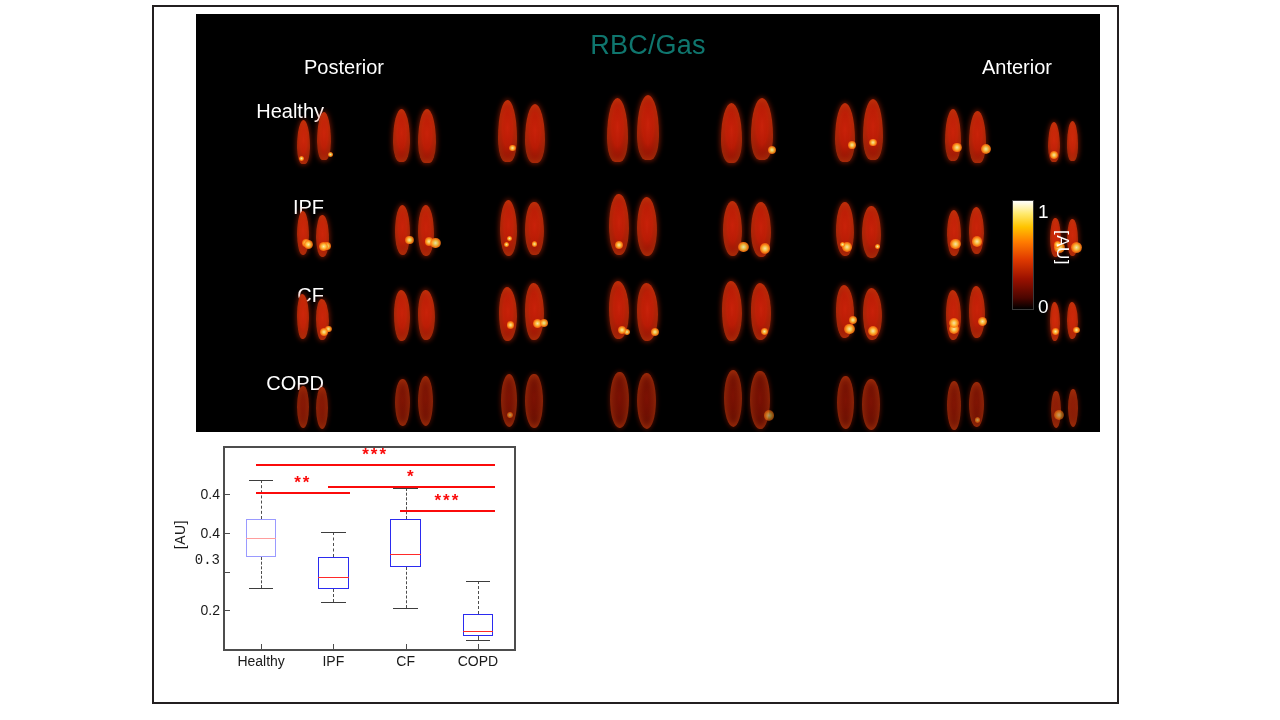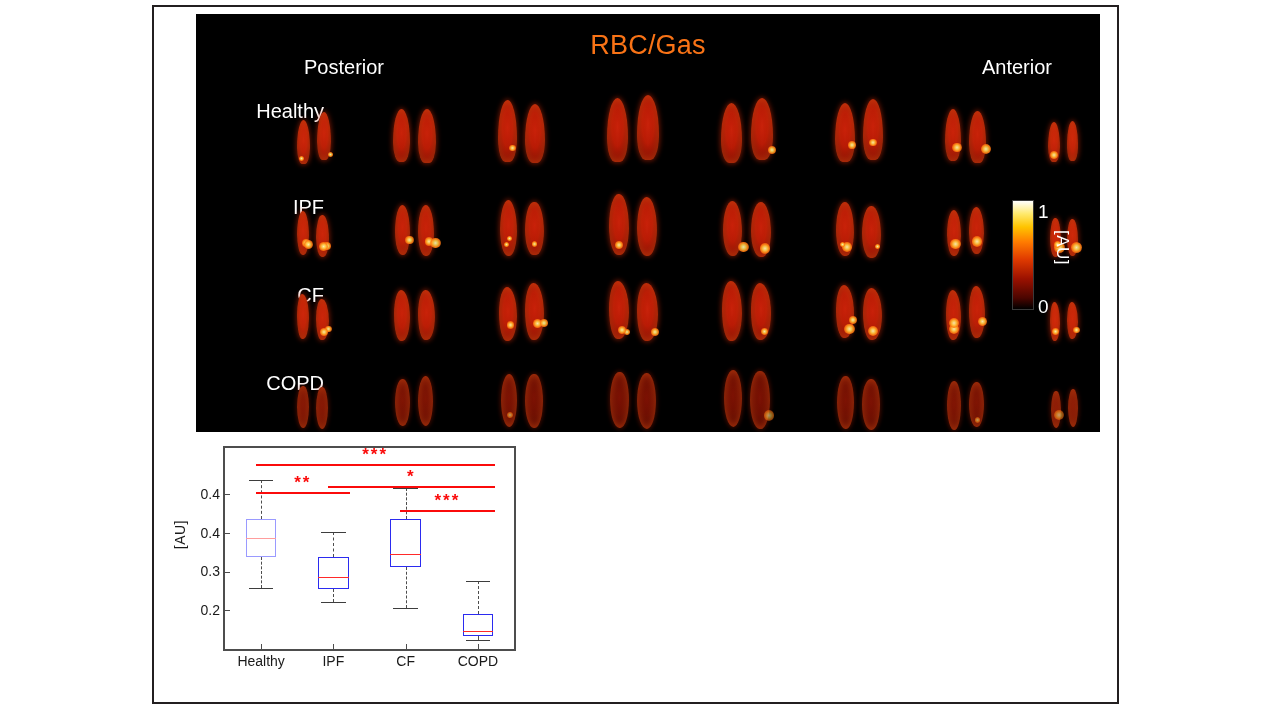--- a/index.html
+++ b/index.html
@@ -26,21 +26,21 @@
     position: absolute;
     left: 196px; top: 14px;
     width: 904px; height: 418px;
     background: #000000;
     overflow: hidden;
   }
   .mri-title {
     position: absolute;
     top: 16px; left: 0; width: 100%;
     text-align: center;
-    color: #f97316;
+    color: #0f766e;
     font-size: 27px;
     letter-spacing: .2px;
     pointer-events: none;
   }
   .mri-anterior {
     position: absolute; top: 42px; left: 108px;
     color:#fff; font-size: 20px;
   }
   .mri-posterior {
     position: absolute; top: 42px; right: 48px;
@@ -547,21 +547,21 @@
       <div class="cbar-unit">[AU]</div>
     </div>
   </div>
 
   <div class="plot-ylabel">[AU]</div>
 
   <div class="plot" id="plot">
       <div class="ytick-mark" style="top: 162.346px;"></div>
       <div class="ytick" style="top: 162.346px; margin-left: 24px;">0.2</div>
       <div class="ytick-mark" style="top: 123.692px;"></div>
-      <div class="ytick" style="top: 123px;">0.3</div>
+      <div class="ytick" style="top: 112px; font-family: Liberation Mono, monospace;">0.3</div>
       <div class="ytick-mark" style="top: 85.0385px;"></div>
       <div class="ytick" style="top: 85.0385px; margin-left: 7px;">0.4</div>
       <div class="ytick-mark" style="top: 46.3846px;"></div>
       <div class="ytick" style="top: 46.3846px;">0.4</div>
       <div class="xtick-mark" style="left: 36.125px;"></div>
       <div class="xtick" style="left: 36.125px;">Healthy</div>
       <div class="xtick-mark" style="left: 108.375px;"></div>
       <div class="xtick" style="left: 108.375px;">IPF</div>
       <div class="xtick-mark" style="left: 180.625px;"></div>
       <div class="xtick" style="left: 180.625px;">CF</div>

